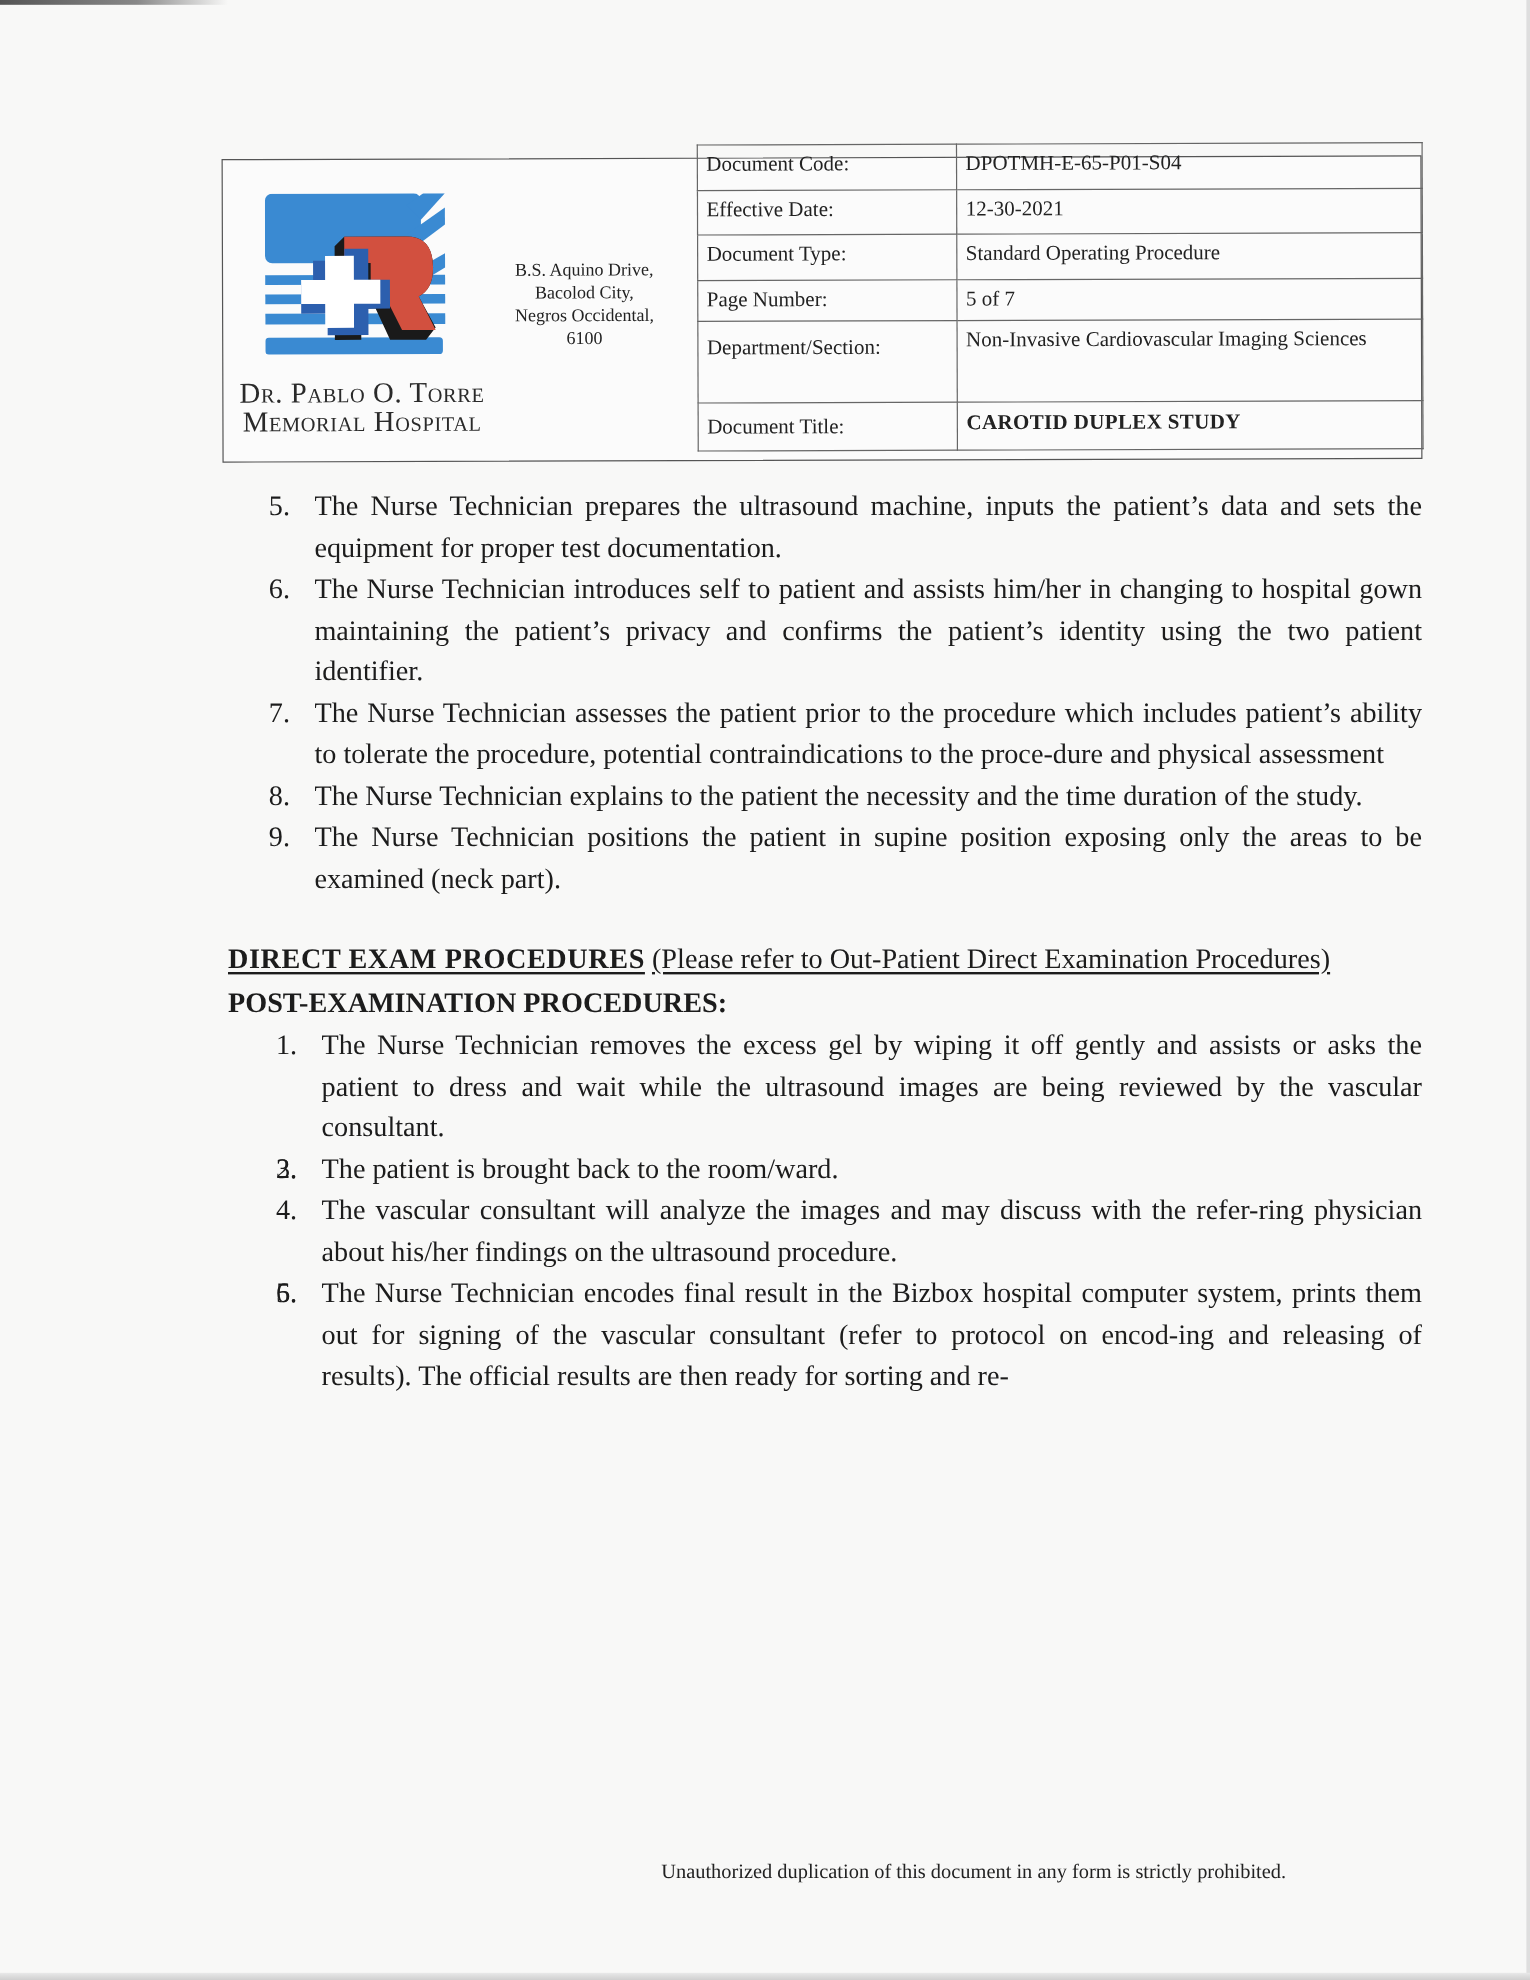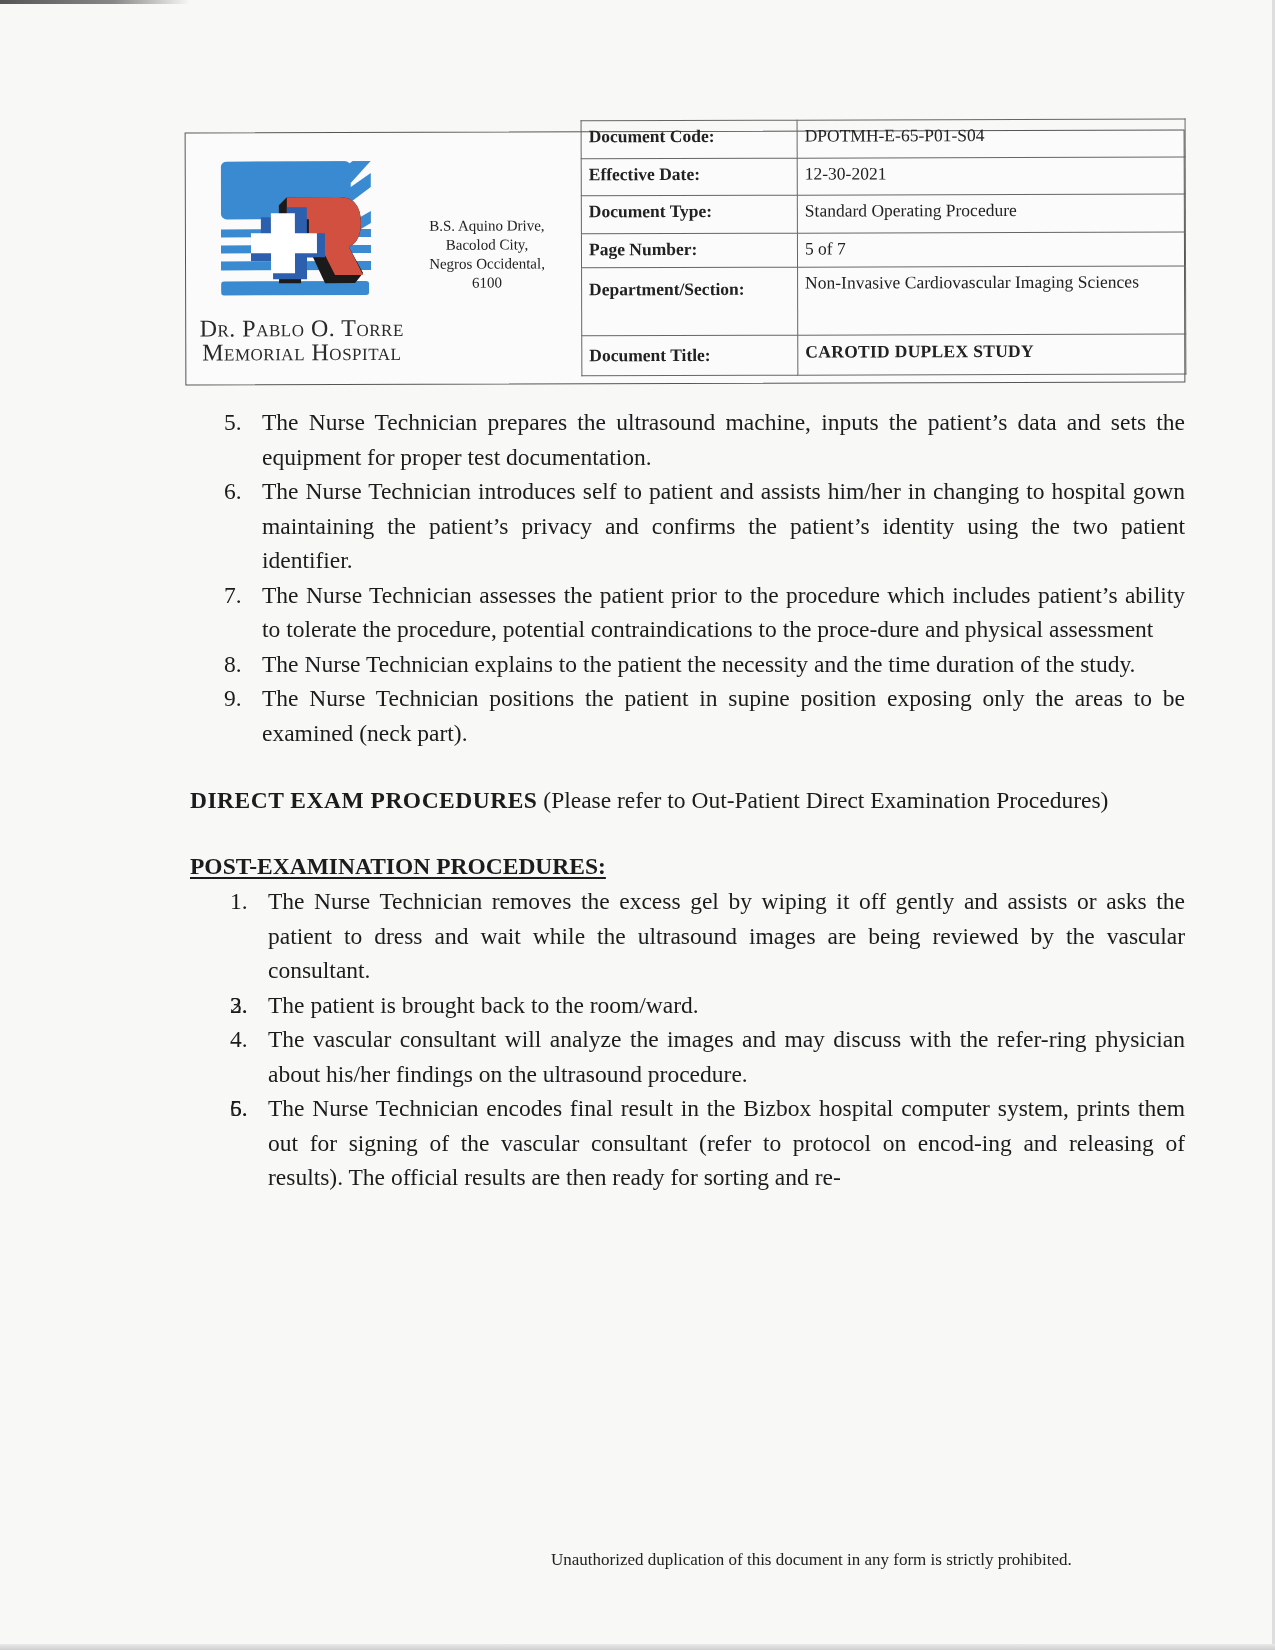--- a/index.html
+++ b/index.html
@@ -43,21 +43,21 @@
     font-size: 15px; line-height: 19px; color: #222;
   }
   .info-table {
     position: absolute; left: 395px; top: -12px; width: 605px;
     border-collapse: collapse; font-size: 17.5px; color: #222;
   }
   .info-table td {
     border: 1.2px solid #666; padding: 4px 8px 4px 7px; vertical-align: top;
     line-height: 23px;
   }
-  .info-table td.lbl { width: 200px; font-weight: bold; }
+  .info-table td.lbl { width: 200px; }
   .info-table tr.r0 td { height: 29px; }
   .info-table tr.r1 td { height: 28px; }
   .info-table tr.r2 td { height: 29px; }
   .info-table tr.r3 td { height: 25px; }
   .info-table tr.r4 td { height: 53px; }
   .info-table tr.r4 td.lbl { padding-top: 10px; }
   .info-table tr.r5 td { height: 27px; padding-top: 8px; }
   .info-table tr.r5 td.val { font-weight: bold; letter-spacing: 0.3px; padding-top: 5px; }
 
   
@@ -71,24 +71,24 @@
   }
   ol.steps li .num {
     position: absolute; left: 34px; top: 0;
   }
   .section-heading {
     margin: 0; font-weight: normal; font-size: 23.5px; line-height: 36px;
   }
   .direct-block {
     margin-top: 32px; text-align: justify; text-align-last: left;
   }
-  .direct-block .u { text-decoration-thickness: 1.5px; text-underline-offset: 3px; }
+  .direct-block .u { text-decoration: underline; text-decoration-thickness: 1.5px; text-underline-offset: 3px; }
   .direct-block .b { font-weight: bold; letter-spacing: 0.5px; }
   .post-heading {
-    margin-top: 30px; font-weight: bold; text-decoration: underline;
+    font-weight: bold; 
     text-decoration-thickness: 1.5px; text-underline-offset: 3px;
   }
   ol.post-steps li { padding-left: 78px; }
   ol.post-steps li .num { left: 40px; }
 
   .footer {
     position: absolute; left: 551px; top: 1550px;
     font-size: 17px; color: #222; text-align: center;
   }
 </style>

